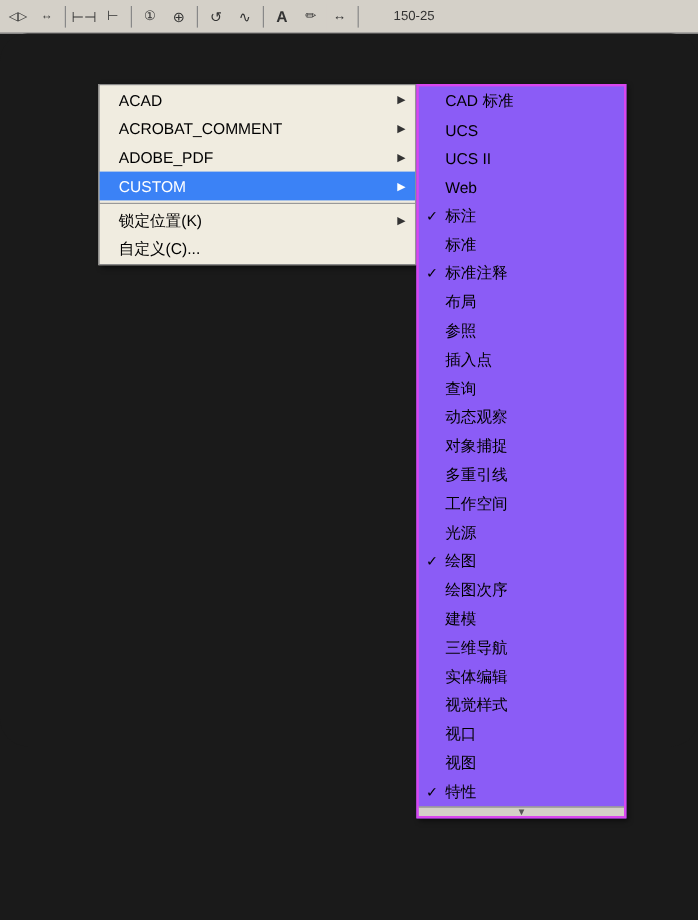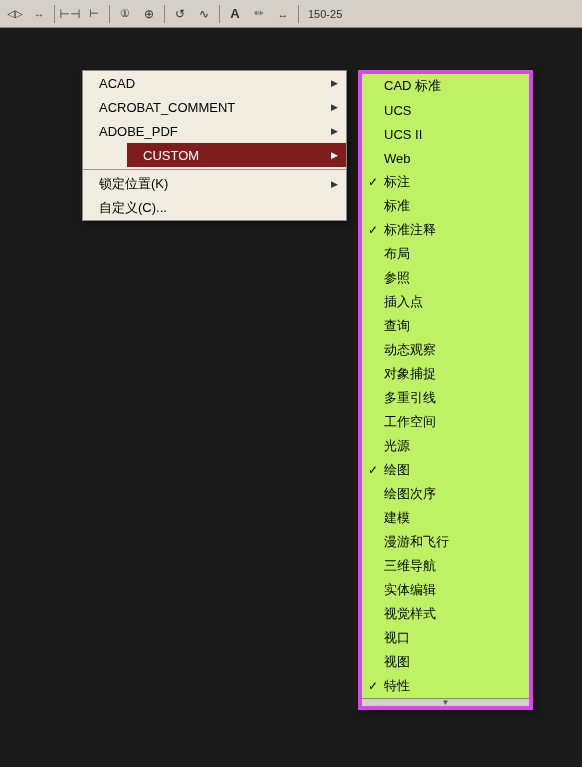--- a/index.html
+++ b/index.html
@@ -86,23 +86,22 @@
       white-space: nowrap;
       height: 24px;
     }
 
     .menu-item:hover, .menu-item.active {
       background: #316ac5;
       color: #fff;
     }
 
     .menu-item.active {
-      background: #7f1d1d;
+      background: #3b82f6;
       color: #fff;
-      margin-left: 44px;
     }
 
     .menu-arrow {
       margin-left: auto;
       font-size: 9px;
       color: #333;
     }
 
     .menu-item.active .menu-arrow {
       color: #fff;
@@ -111,24 +110,24 @@
     .menu-separator {
       height: 1px;
       background: #999;
       margin: 2px 0;
     }
 
     
     .secondary-menu {
       position: absolute;
       top: 42px;
-      left: 358px;
+      left: 347px;
       width: 175px;
-      background: #bef264;
-      border: 4px solid #d946ef;
+      background: #8b5cf6;
+      border: 2px solid #d946ef;
       box-shadow: 2px 2px 4px rgba(0,0,0,0.5);
       z-index: 10;
     }
 
     .secondary-menu .menu-item {
       padding: 3px 8px 3px 22px;
       position: relative;
     }
 
     .checkmark {
@@ -161,21 +160,21 @@
   <div class="toolbar-btn" style="font-size:11px;">①</div>
   <div class="toolbar-btn" style="font-size:12px;">⊕</div>
   <div class="toolbar-separator"></div>
   <div class="toolbar-btn" style="font-size:12px;">↺</div>
   <div class="toolbar-btn" style="font-size:12px;">∿</div>
   <div class="toolbar-separator"></div>
   <div class="toolbar-btn" style="font-size:13px; font-weight:bold;">A</div>
   <div class="toolbar-btn" style="font-size:11px;">✏</div>
   <div class="toolbar-btn" style="font-size:11px;">↔</div>
   <div class="toolbar-separator"></div>
-  <div class="toolbar-btn" style="width:auto; padding:0 4px; font-size:11px;">150-25</div>
+  <div class="toolbar-btn" style="width:auto; padding:0 4px; font-size:11px;margin-left:20px;">150-25</div>
 </div>
 
 <div class="main-area">
 
   <div class="primary-menu">
 
     <div class="menu-item">
       <span>ACAD</span>
       <span class="menu-arrow">▶</span>
     </div>
@@ -283,23 +282,20 @@
     </div>
 
     <div class="menu-item">
       <span>绘图次序</span>
     </div>
 
     <div class="menu-item">
       <span>建模</span>
     </div>
 
-    <div class="menu-item">
-      <span>漫游和飞行</span>
-    </div>
 
     <div class="menu-item">
       <span>三维导航</span>
     </div>
 
     <div class="menu-item">
       <span>实体编辑</span>
     </div>
 
     <div class="menu-item">

